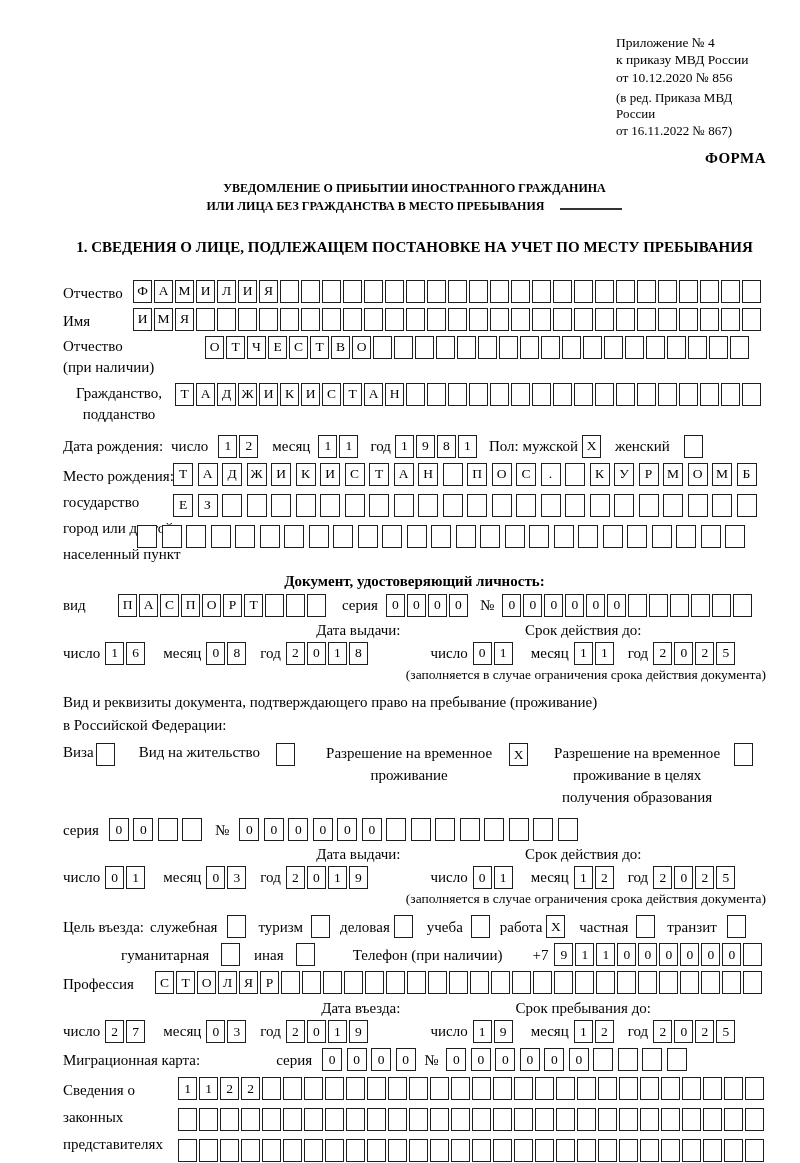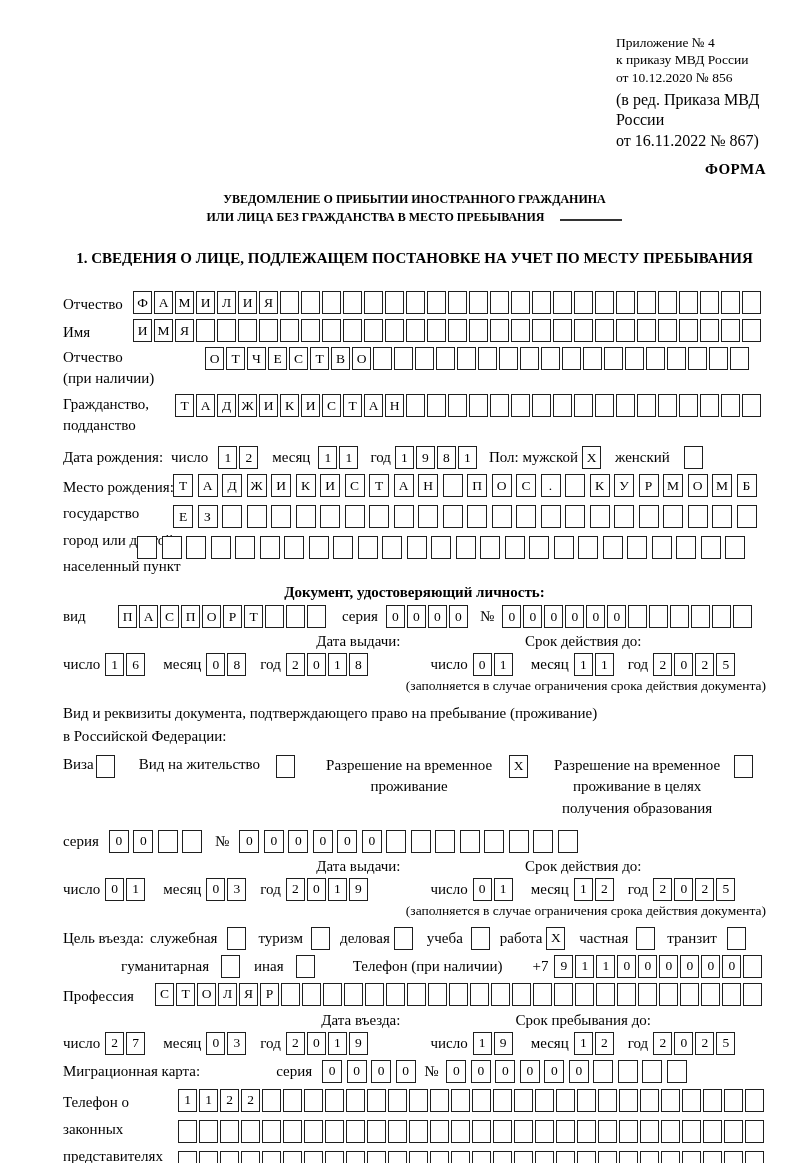--- a/index.html
+++ b/index.html
@@ -4,21 +4,21 @@
 <style>
   * { box-sizing: border-box; }
   html, body { margin: 0; padding: 0; background: #ffffff; }
   body {
     width: 800px; height: 1163px; overflow: hidden;
     font-family: "Liberation Serif", serif; color: #000;
   }
   .page { padding: 34px 34px 0 63px; }
 
   .hdr { margin-left: 553px; font-size: 13.5px; line-height: 1.28; }
-  .hdr .amend { margin-top: 4px; font-size: 16px; }
+  .hdr .amend { margin-top: 4px; font-size: 13px; }
   .forma { font-weight: bold; font-size: 15px; text-align: right; margin-top: 10px; letter-spacing: .5px; }
 
   .title { text-align: center; font-weight: bold; font-size: 12px; line-height: 1.5; margin-top: 12px; }
   .blank-line { display: inline-block; width: 62px; height: 13px; border-bottom: 2px solid #333; margin-left: 16px; }
 
   .sec1 { text-align: center; font-weight: bold; font-size: 15px; margin-top: 24px; }
 
   .form { margin-top: 24px; }
   .frow { display: flex; align-items: flex-start; margin-bottom: 5px; }
   .lbl { font-size: 15px; line-height: 1.25; flex: none; }
@@ -172,21 +172,21 @@
           <span class="cell"></span>
           <span class="cell"></span>
           <span class="cell"></span>
           <span class="cell"></span>
           <span class="cell"></span>
           <span class="cell"></span>
         </span>
     </div>
 
     <div class="frow">
-      <span class="lbl2" style="width:112px;flex:none;">
+      <span class="lbl2" style="width:112px;flex:none;text-align:center;">
         <span style="display:block;">Гражданство,</span>
         <span style="display:block;">подданство</span>
       </span>
       <span class="cells">
           <span class="cell">Т</span>
           <span class="cell">А</span>
           <span class="cell">Д</span>
           <span class="cell">Ж</span>
           <span class="cell">И</span>
           <span class="cell">К</span>
@@ -667,21 +667,21 @@
           <span class="cell">0</span>
           <span class="cell"></span>
           <span class="cell"></span>
           <span class="cell"></span>
           <span class="cell"></span>
         </span>
     </div>
 
     <div class="frow" style="margin-top:6px;">
       <div class="lbl" style="width:115px;line-height:1.8;">
-        <span style="display:block;">Телефон о</span>
+        <span style="display:block;">Сведения о</span>
         <span style="display:block;">законных</span>
         <span style="display:block;white-space:nowrap;">представителях</span>
 
       </div>
       <div>
         <div class="cells" style="margin-bottom:8px;">
             <span class="cell">1</span>
             <span class="cell">1</span>
             <span class="cell">2</span>
             <span class="cell">2</span>

